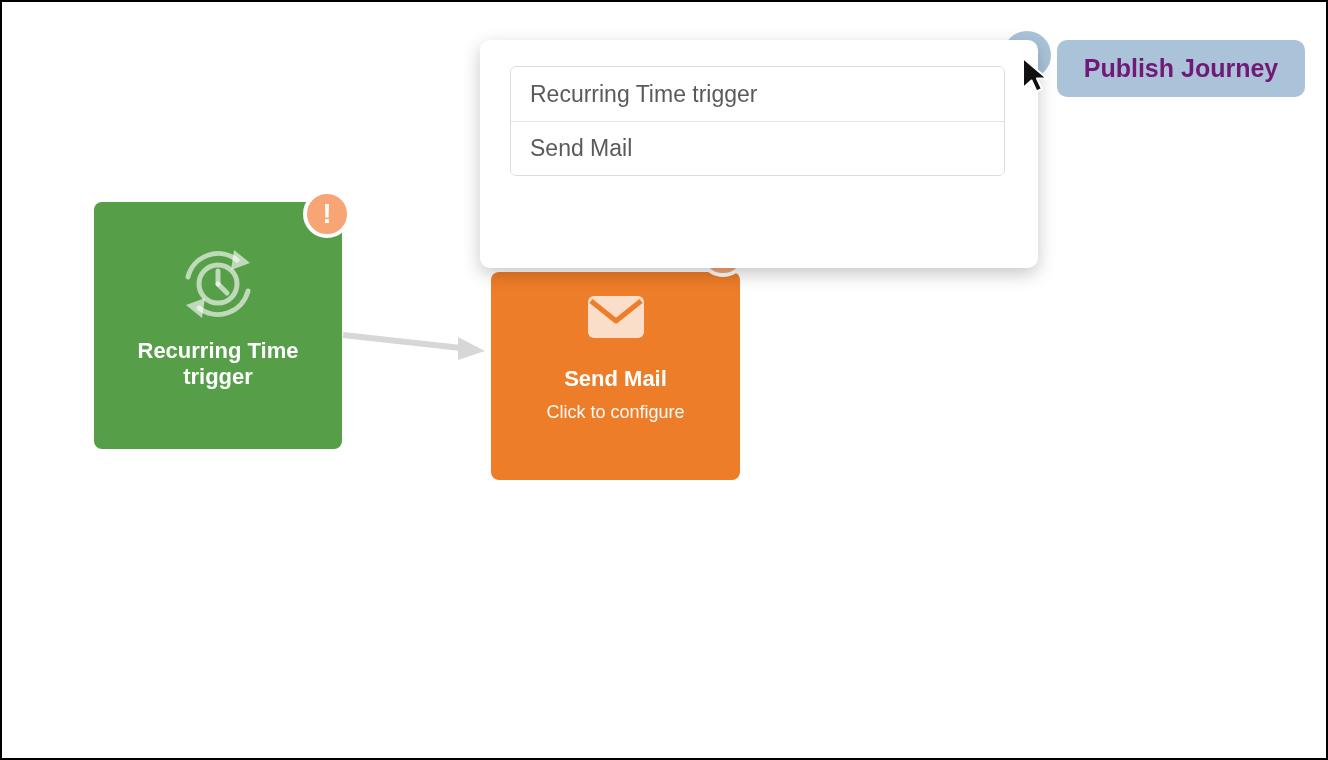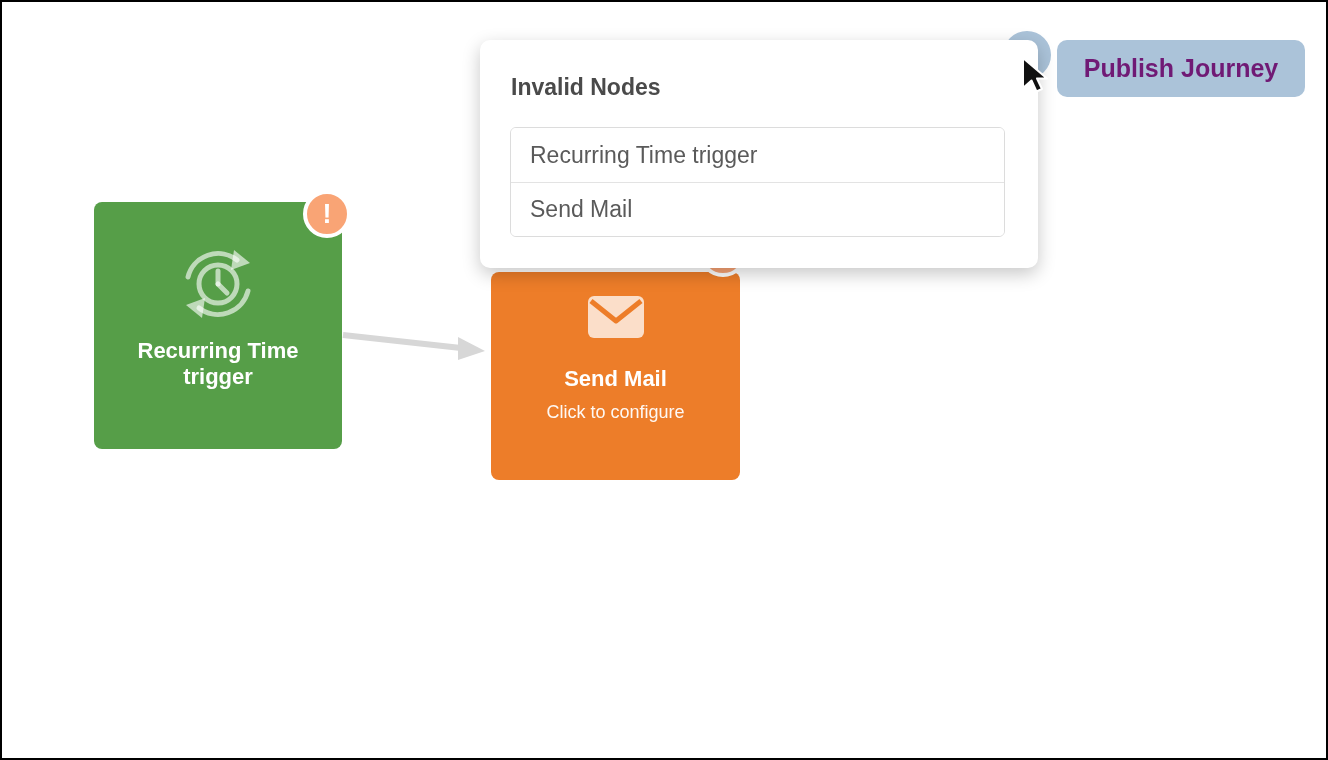--- a/index.html
+++ b/index.html
@@ -193,21 +193,20 @@
   </div>
   <div class="warn-badge badge-action">
     <span>!</span>
   </div>
 
   <button class="status-circle"></button>
 
   <button class="publish-btn">Publish Journey</button>
 
   <div class="popover">
-    <div class="popover-title">Invalid Nodes</div>
     <ul class="popover-list">
       <li>Recurring Time trigger</li>
       <li>Send Mail</li>
     </ul>
   </div>
 
   <svg class="cursor-svg" width="30" height="40" viewBox="0 0 30 40">
     <path d="M 3 2 L 3 32 L 11.5 24.5 L 16.5 35.5 L 22 33 L 17 22.5 L 27 22.5 Z" fill="#111111" stroke="#ffffff" stroke-width="2" stroke-linejoin="round"></path>
   </svg>
 

